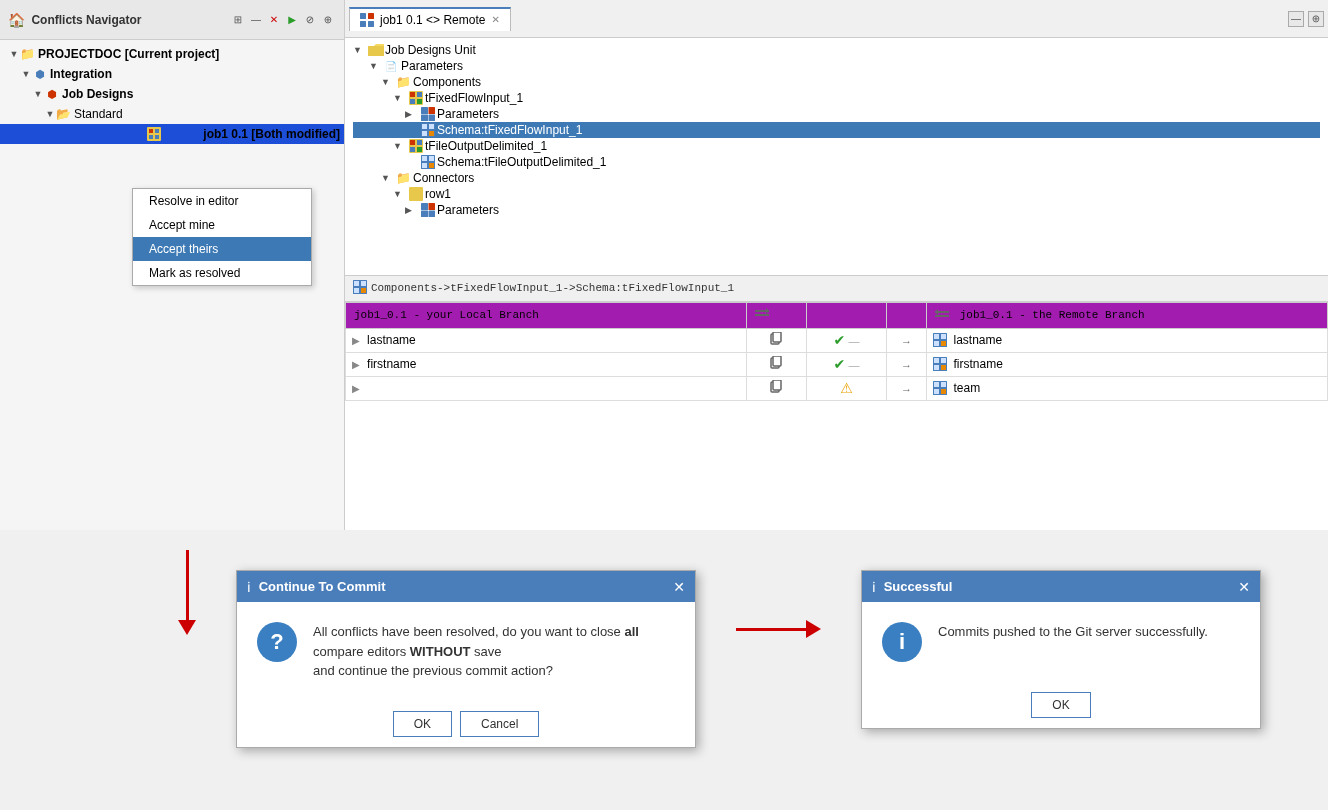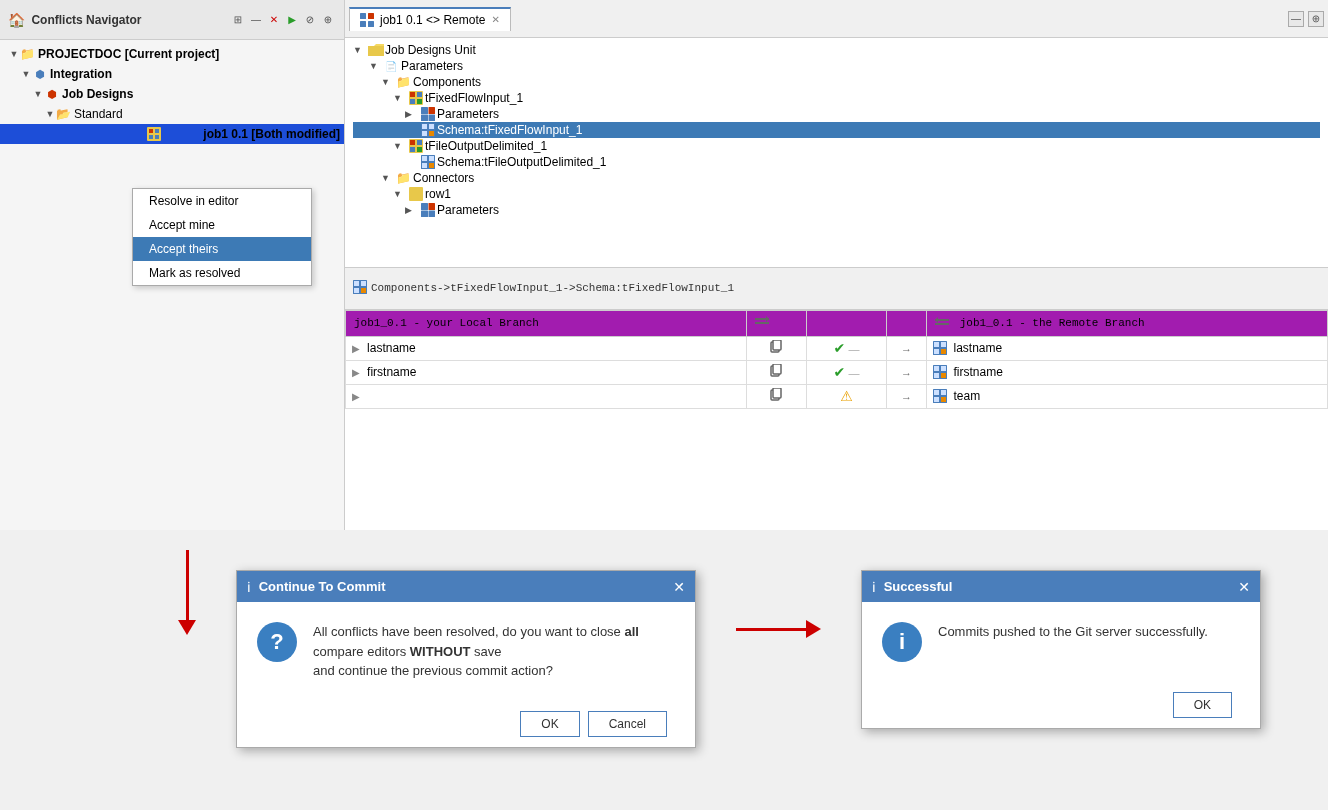--- a/index.html
+++ b/index.html
@@ -39,21 +39,21 @@
     .tab-close { font-size: 10px; color: #888; cursor: pointer; }
     .tab-window-controls { margin-left: auto; display: flex; gap: 4px; }
     .win-btn { width: 16px; height: 16px; border: 1px solid #aaa; display: inline-flex; align-items: center; justify-content: center; font-size: 10px; cursor: pointer; color: #555; background: #e8e8e8; }
 
     .diff-tree { flex: 1; overflow: auto; background: white; border-bottom: 1px solid #ccc; padding: 4px 8px; }
     .diff-tree-item { display: flex; align-items: center; padding: 1px 0; white-space: nowrap; font-size: 12px; }
     .diff-tree-item .arrow { width: 14px; color: #555; font-size: 9px; }
     .diff-tree-item .icon { width: 18px; display: inline-flex; align-items: center; justify-content: center; }
     .diff-tree-item.selected { background: #c5d9f1; }
 
-    .breadcrumb-bar { background: #f0f0f0; border-bottom: 1px solid #ccc; padding: 12px 8px; font-family: 'Courier New', monospace; font-size: 11px; color: #333; display: flex; align-items: center; gap: 4px; }
+    .breadcrumb-bar { background: #f0f0f0; border-bottom: 1px solid #ccc; padding: 4px 8px; font-family: 'Courier New', monospace; font-size: 11px; color: #333; display: flex; align-items: center; gap: 4px; }
     .breadcrumb-icon { color: #888; font-size: 10px; }
 
     
     .diff-table-wrapper { flex: 1; overflow: auto; background: white; }
     .diff-table { width: 100%; border-collapse: collapse; font-size: 12px; }
     .diff-table th { background: #a21caf; border: 1px solid #ccc; padding: 4px 8px; text-align: left; font-family: 'Courier New', monospace; font-size: 11px; font-weight: normal; }
     .diff-table td { border: 1px solid #ddd; padding: 3px 6px; vertical-align: middle; }
     .col-local { width: 40%; }
     .col-mid { width: 8%; text-align: center; }
     .col-remote { width: 40%; }
@@ -67,21 +67,21 @@
     .dialog { background: white; border: 1px solid #aaa; box-shadow: 3px 3px 10px rgba(0,0,0,0.3); min-width: 400px; }
     .dialog-header { background: #4a7ebb; color: white; padding: 6px 10px; display: flex; align-items: center; gap: 8px; }
     .dialog-title { font-size: 13px; font-weight: 600; flex: 1; }
     .dialog-close { cursor: pointer; font-size: 14px; color: white; }
     .dialog-body { padding: 20px; display: flex; gap: 16px; align-items: flex-start; }
     .dialog-icon { width: 40px; height: 40px; border-radius: 50%; display: flex; align-items: center; justify-content: center; font-size: 22px; font-weight: bold; color: white; flex-shrink: 0; }
     .dialog-icon.question { background: #3a7fc1; }
     .dialog-icon.info { background: #3a7fc1; }
     .dialog-text { font-size: 13px; line-height: 1.5; color: #333; }
     .dialog-text strong { font-weight: bold; }
-    .dialog-footer { padding: 10px 28px; display: flex; justify-content: flex-end; gap: 8px; border-top: 0; }
+    .dialog-footer { padding: 10px 28px; display: flex; justify-content: center; gap: 8px; border-top: 0; }
     .dialog-btn { padding: 5px 20px; border: 1px solid #4a7ebb; background: white; font-size: 12px; cursor: pointer; color: #333; }
     .dialog-btn.primary { border-color: #4a7ebb; }
   </style>
 </head>
 <body>
 
 <div class="top-panel">
 
   <div class="left-panel">
     <div class="panel-header">

